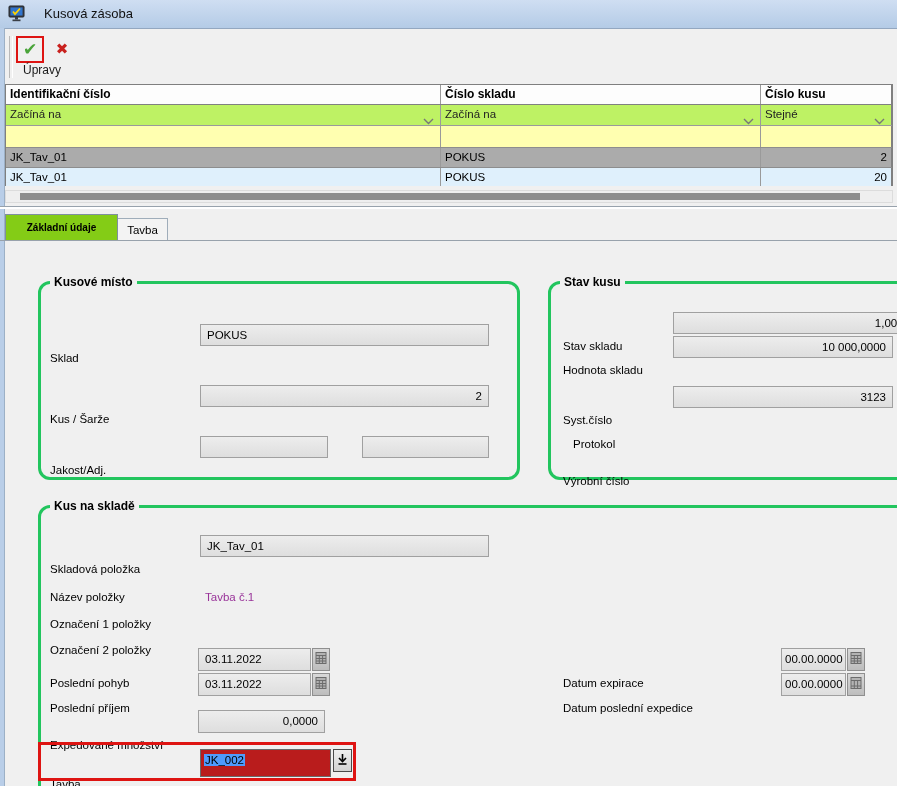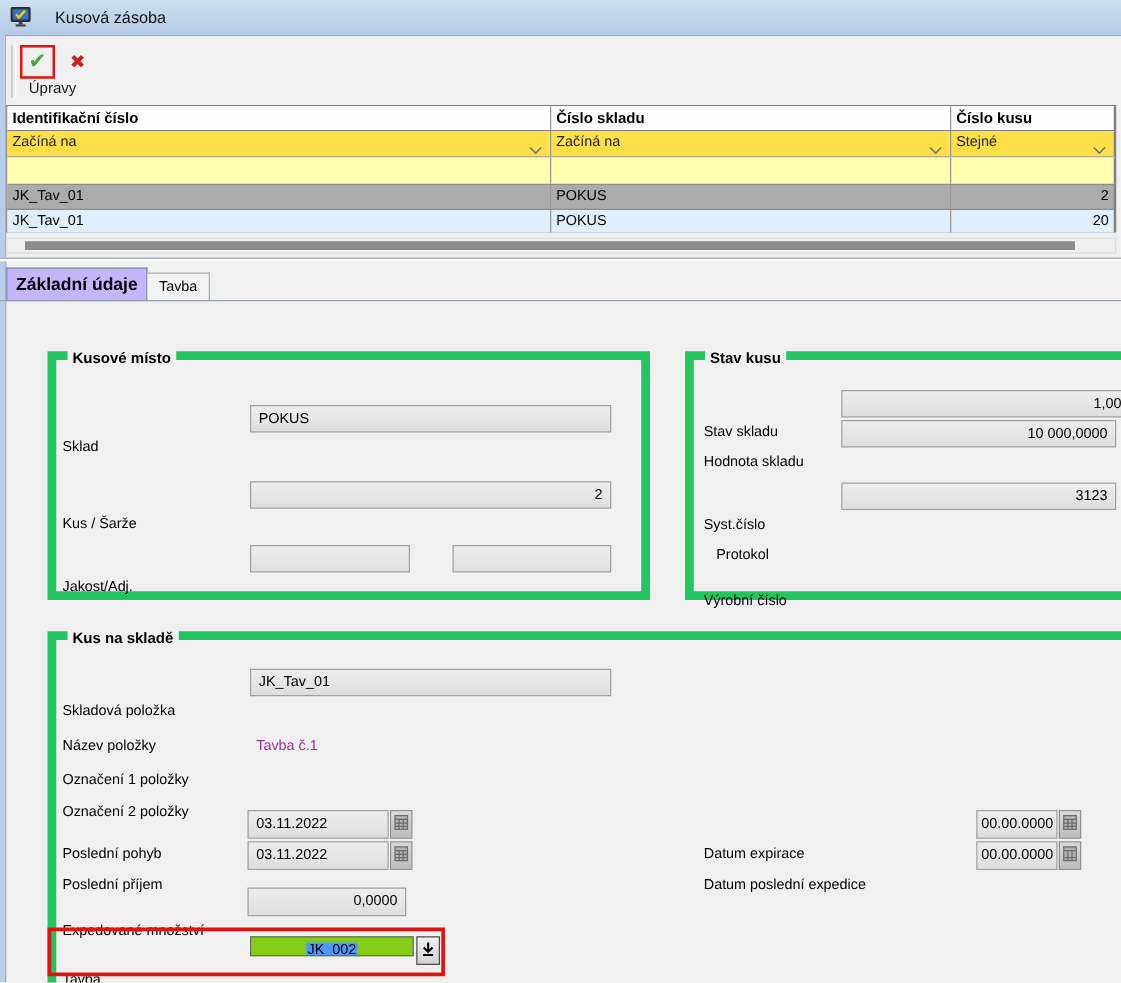--- a/index.html
+++ b/index.html
@@ -30,65 +30,65 @@
   .tb-label{position:absolute;left:8px;top:34px;width:58px;text-align:center;font-size:12px;color:#1a1a1a;}
   
   .grid{left:5px;top:84px;width:888px;height:102px;background:#fff;border:1px solid #7f7f7f;box-sizing:border-box;}
   .grow{position:absolute;left:0;width:886px;}
   .gcell{position:absolute;top:0;height:100%;box-sizing:border-box;border-right:1px solid #9a9a9a;padding:0 4px;overflow:hidden;white-space:nowrap;}
   .c0{left:0;width:435px;}
   .c1{left:435px;width:320px;}
   .c2{left:755px;width:131px;border-right:1px solid #7f7f7f;}
   .hdr{top:0;height:19px;background:#fdfdfd;border-bottom:1px solid #808080;}
   .hdr .gcell{font-weight:bold;font-size:12px;line-height:18px;}
-  .flt{top:20px;height:20px;background:#fde047;border-bottom:1px solid #9a9a9a;}
+  .flt{top:20px;height:20px;background:#bef264;border-bottom:1px solid #9a9a9a;}
   .flt .gcell{line-height:19px;color:#222;}
   .chev{position:absolute;right:6px;top:7px;}
   .yrow{top:41px;height:21px;background:#ffffb0;border-bottom:1px solid #8d8d8d;}
   .drow1{top:63px;height:19px;background:#ababab;border-bottom:1px solid #8d8d8d;}
   .drow2{top:83px;height:18px;background:#dff0fc;}
   .drow1 .gcell,.drow2 .gcell{line-height:18px;}
   .num{text-align:right;}
   
   .hscroll{left:5px;top:190px;width:888px;height:13px;background:#efefef;border:1px solid #dcdcdc;box-sizing:border-box;}
   .hthumb{position:absolute;left:14px;top:2px;width:840px;height:7px;background:#8d8d8d;}
   .divider{left:0;top:206px;width:897px;height:2px;border-top:1px solid #98a2ac;background:#fff;}
   
   .tab-active{
-    left:5px;top:214px;width:113px;height:27px;background:#c4b5fd;
+    left:5px;top:214px;width:113px;height:27px;background:#84cc16;
     border:1px solid #7f8f9f;border-bottom:none;box-sizing:border-box;
-    font-weight:bold;font-size:14px;text-align:center;line-height:25px;cursor:pointer;
+    font-weight:bold;font-size:10px;text-align:center;line-height:25px;cursor:pointer;
   }
   .tab-inactive{
     left:118px;top:218px;width:50px;height:23px;background:#f3f3f3;
     border-top:1px solid #9fadba;border-right:1px solid #9fadba;box-sizing:border-box;
     font-size:11.5px;text-align:center;line-height:22px;cursor:pointer;
   }
   .tabline{left:0;top:240px;width:897px;height:1px;background:#98a2ac;}
   
-  .group{border:7px solid #22c55e;border-radius:0;box-sizing:border-box;}
+  .group{border:3px solid #22c55e;border-radius:12px;box-sizing:border-box;}
   .gtitle{position:absolute;top:-9px;left:9px;background:#f0f0f0;padding:0 4px;font-weight:bold;font-size:12px;white-space:nowrap;}
   .lbl{position:absolute;white-space:nowrap;color:#000;margin-top:25px;}
   .field{
     position:absolute;height:22px;box-sizing:border-box;
     background:linear-gradient(#ededed,#dedede);
     border:1px solid #a0a0a0;
     line-height:20px;padding:0 6px;overflow:hidden;white-space:nowrap;
   }
   .field.right{text-align:right;}
   .datefield{height:23px;}
   .calbtn{
     position:absolute;width:18px;height:23px;box-sizing:border-box;
     background:linear-gradient(#d9d9d9,#bdbdbd);
     border:1px solid #8f8f8f;padding:0;cursor:pointer;
   }
   .yellowfield{
-    position:absolute;height:16px;box-sizing:border-box;
-    background:#84cc16;border:1px solid #6a6a6a;
-    line-height:21px;padding:0 3px;overflow:hidden;white-space:nowrap;text-align:center;
+    position:absolute;height:28px;box-sizing:border-box;
+    background:#b91c1c;border:1px solid #6a6a6a;
+    line-height:21px;padding:0 3px;overflow:hidden;white-space:nowrap;
   }
   .sel-text{background:#4f9bfc;color:#000;padding:0 1px;}
   .combobtn{
     position:absolute;width:19px;height:23px;box-sizing:border-box;
     background:linear-gradient(#efefef,#d2d2d2);
     border:1px solid #4a4a4a;padding:0;cursor:pointer;
   }
   .purple{color:#993399;}
   .redbox{position:absolute;border:3px solid #de1412;box-sizing:border-box;pointer-events:none;}
 </style>

